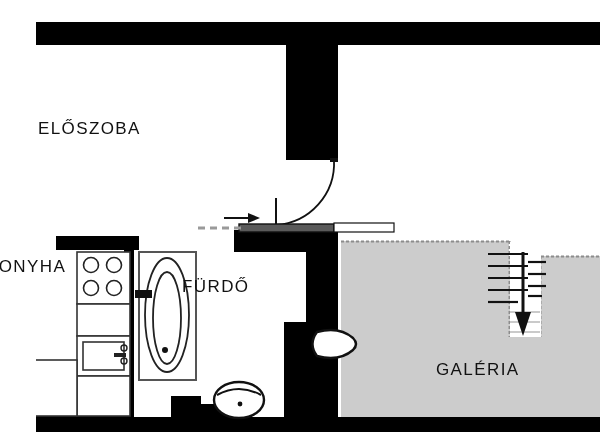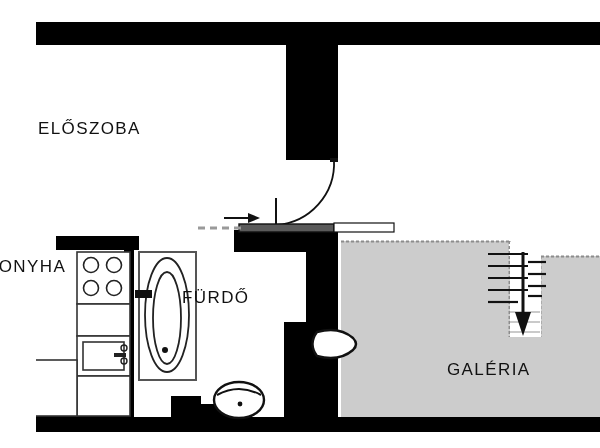--- a/index.html
+++ b/index.html
@@ -18,23 +18,23 @@
     position:absolute;
     font-family:"Liberation Sans", sans-serif;
     font-size:17px;
     letter-spacing:1.4px;
     color:#111111;
     white-space:nowrap;
     user-select:none;
   }
   #label-eloszoba{left:38px;top:119px;}
   #label-nappali{left:440px;top:119px;}
-  #label-furdo{left:182px;top:288px;}
+  #label-furdo{left:182px;top:277px;}
   #label-konyha{left:-14px;top:257px;}
-  #label-galeria{left:447px;top:360px;}
+  #label-galeria{left:436px;top:360px;}
 </style>
 </head>
 <body>
 
 <div id="plan">
 
   <svg width="600" height="448" viewBox="0 0 600 448">
 
     <g>
       <rect x="305" y="241" width="168" height="176" fill="#cccccc"></rect>

